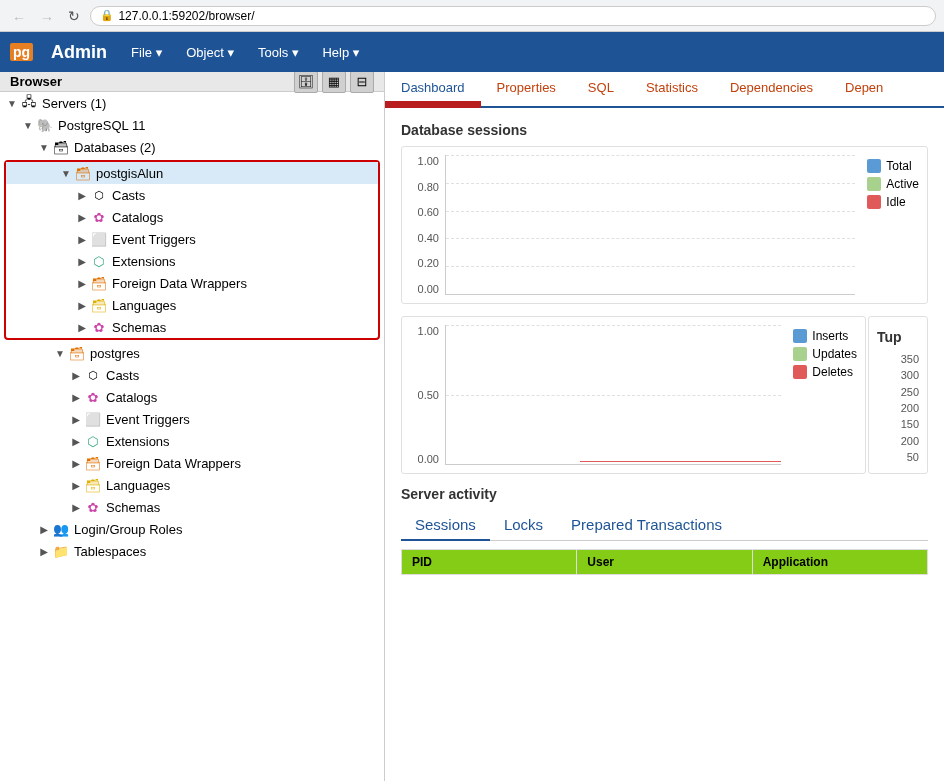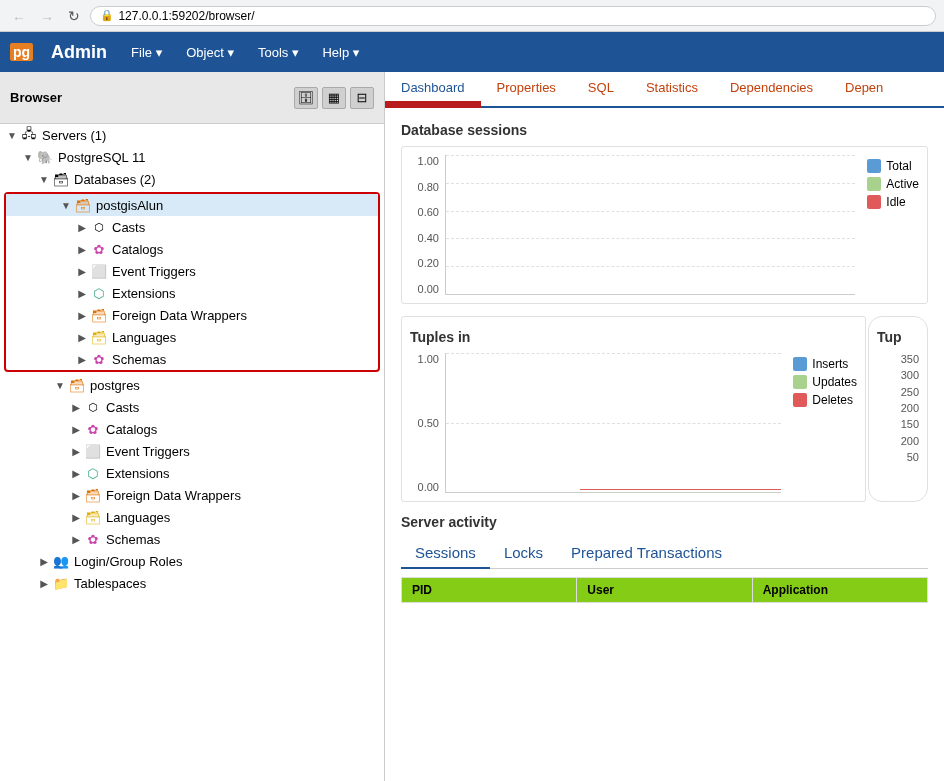--- a/index.html
+++ b/index.html
@@ -21,21 +21,21 @@
     }
     .pg-logo { color: #fff; font-weight: bold; font-size: 18px; margin-right: 12px; display: flex; align-items: center; gap: 18px; }
     .pg-box { background: #e67e22; color: #fff; font-size: 14px; font-weight: bold; padding: 1px 3px; border-radius: 2px; }
     .menu-item { color: #fff; padding: 6px 12px; cursor: pointer; font-size: 13px; display: flex; align-items: center; gap: 3px; }
 
     
     .main-layout { display: flex; height: calc(781px - 32px - 40px); }
 
     
     .sidebar { width: 385px; border-right: 1px solid #ccc; display: flex; flex-direction: column; overflow: hidden; }
-    .sidebar-header { background: #e8e8e8; padding: 6px 10px; font-weight: bold; font-size: 13px; display: flex; align-items: center; justify-content: space-between; border-bottom: 1px solid #ccc; height: 52px; }
+    .sidebar-header { background: #e8e8e8; padding: 6px 10px; font-weight: bold; font-size: 13px; display: flex; align-items: center; justify-content: space-between; border-bottom: 1px solid #ccc; height: 20px; }
     .sidebar-header-icons { display: flex; gap: 4px; }
     .sidebar-icon-btn { background: #d0d0d0; border: 1px solid #aaa; border-radius: 2px; cursor: pointer; width: 24px; height: 22px; display: flex; align-items: center; justify-content: center; font-size: 13px; }
     .sidebar-tree { overflow-y: auto; flex: 1; }
     .tree-item { display: flex; align-items: center; padding: 2px 0; cursor: pointer; white-space: nowrap; }
     .expand-arrow { width: 16px; text-align: center; font-size: 10px; color: #555; flex-shrink: 0; }
     .tree-icon { width: 18px; height: 18px; margin-right: 4px; flex-shrink: 0; display: flex; align-items: center; justify-content: center; font-size: 13px; }
     .tree-label { font-size: 13px; }
 
     
     .indent-0 { padding-left: 4px; }
@@ -292,21 +292,20 @@
                 <span>Idle</span>
               </div>
             </div>
           </div>
         </div>
       </div>
 
       <div style="display: flex; gap: 0; margin-bottom: 12px;">
 
         <div style="flex:1; border: 1px solid #e0e0e0; border-radius: 3px; padding: 8px; background:#fff; margin-right:2px;">
-          <div class="section-title">Tuples in</div>
           <div class="chart-area" style="height: 140px;">
             <div class="chart-y-axis">
               <span>1.00</span>
               <span></span>
               <span>0.50</span>
               <span></span>
               <span>0.00</span>
             </div>
             <div class="chart-main">
               <div class="chart-grid-line" style="top: 0%;"></div>
@@ -324,21 +323,21 @@
                 <span>Updates</span>
               </div>
               <div class="legend-item">
                 <div class="legend-color" style="background:#e05a5a;"></div>
                 <span>Deletes</span>
               </div>
             </div>
           </div>
         </div>
 
-        <div style="width: 60px; border: 1px solid #e0e0e0; border-radius: 14px; padding: 8px; background:#fff; overflow:hidden;">
+        <div style="width: 60px; border: 1px solid #e0e0e0; border-radius: 3px; padding: 8px; background:#fff; overflow:hidden;">
           <div class="section-title">Tup</div>
           <div style="display:flex; flex-direction:column; justify-content:space-between; height:110px; font-size:11px; color:#555; text-align:right;">
             <span>350</span>
             <span>300</span>
             <span>250</span>
             <span>200</span>
             <span>150</span>
             <span>200</span>
             <span>50</span>
           </div>

